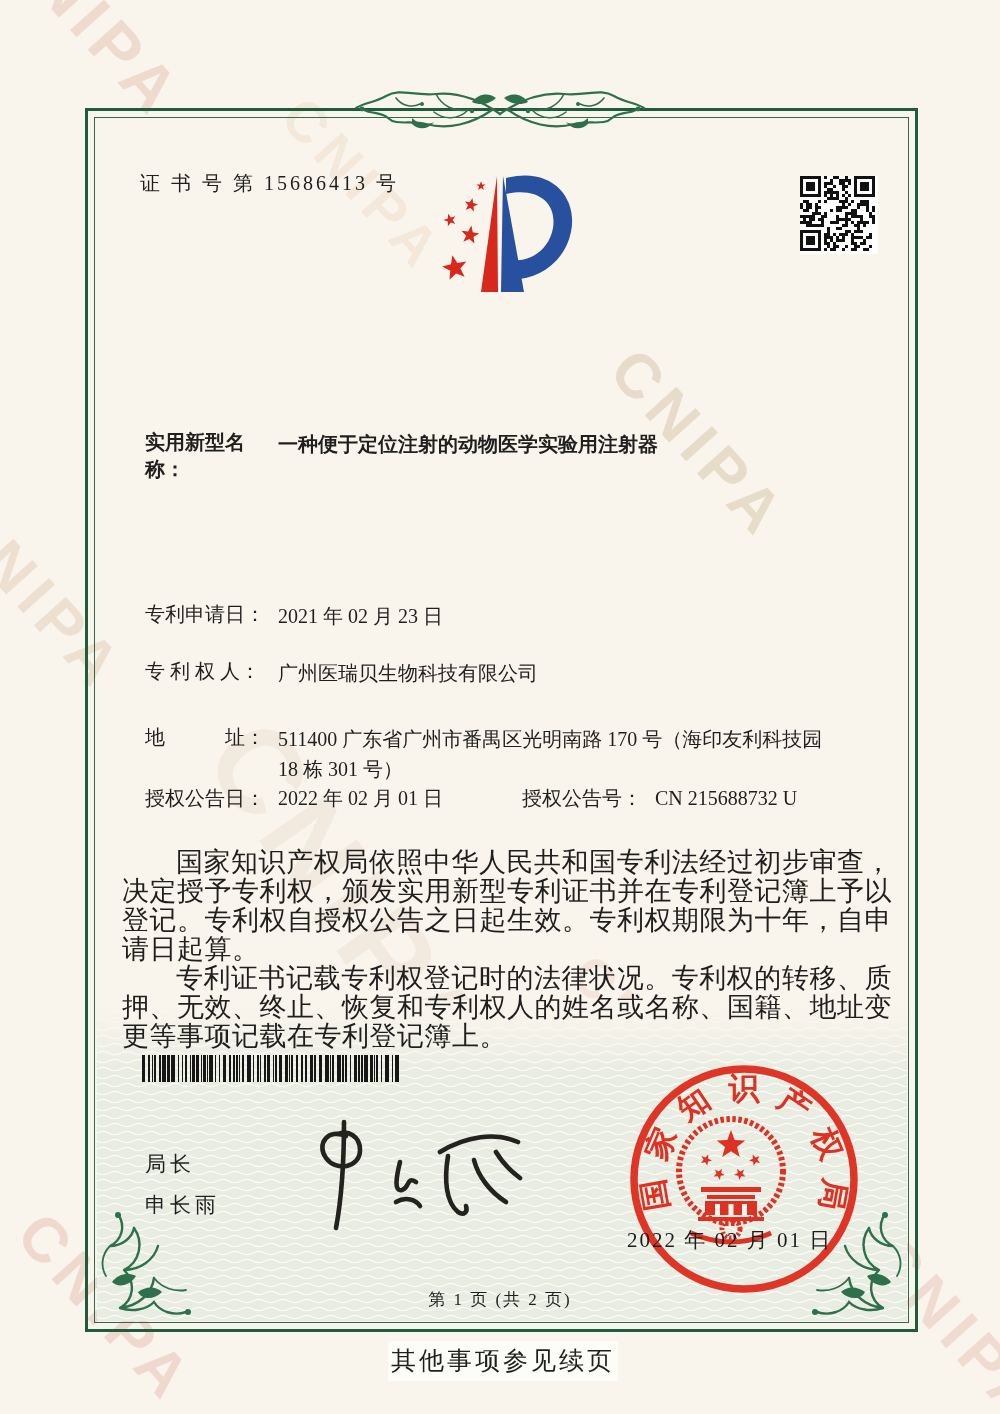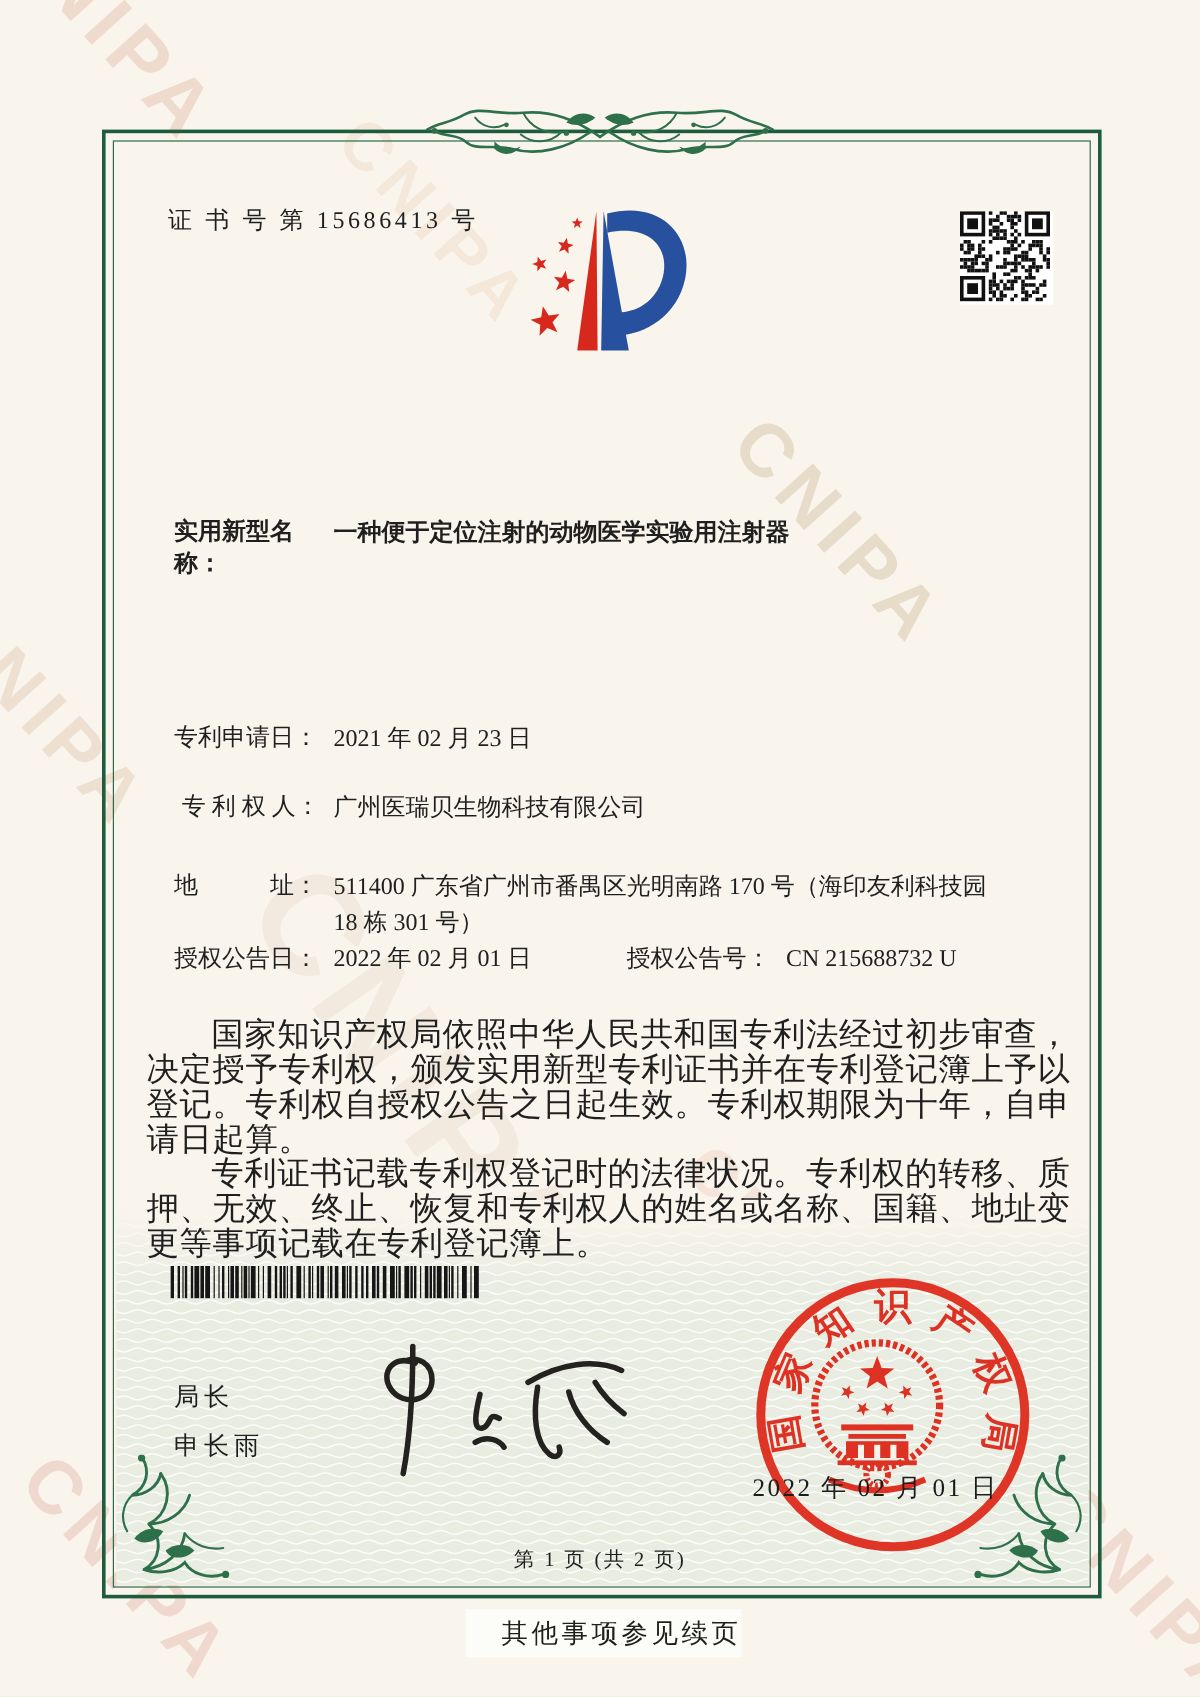--- a/index.html
+++ b/index.html
@@ -28,41 +28,41 @@
   .waves svg{display:block;}
   .wavefade{left:97px;top:1000px;width:810px;height:70px;
             background:linear-gradient(180deg,#faf5ec 10%,rgba(250,245,236,0));}
 
   .certno{left:140px;top:170px;font-size:20px;letter-spacing:3px;}
   .title{left:0;top:296px;width:1000px;text-align:center;font-size:48px;font-weight:bold;letter-spacing:12px;}
 
   .row{position:absolute;left:145px;font-size:20px;}
   .row .lbl{display:inline-block;width:128px;vertical-align:top;}
   .row .val{display:inline-block;vertical-align:top;max-width:566px;line-height:30px;}
-  .r1{top:429px;font-weight:bold;} .r2{top:495px;} .r3{top:547px;} .r4{top:601px;} .r5{top:658px;text-align:center;} .r6{top:724px;}
+  .r1{top:429px;font-weight:bold;} .r2{top:495px;} .r3{top:547px;} .r4{top:601px;} .r5{top:658px;} .r6{top:724px;}
   .rg{top:785px;}
   .rg .lbl2{display:inline-block;width:128px;}
   .rg .val2{display:inline-block;width:232px;}
 
   .body-text{left:122px;top:848px;width:770px;font-size:27px;line-height:29px;
              text-align:justify;letter-spacing:0.5px;}
   .body-text p{margin:0;text-indent:2em;}
 
   #barcode{left:142px;top:1055px;}
   #qr{left:800px;top:176px;}
 
   .director{left:145px;top:1144px;font-size:21px;letter-spacing:4px;line-height:41px;}
   .sig{left:268px;top:1118px;}
 
   .sealwrap{left:598px;top:1053px;}
   .sealdate{left:627px;top:1226px;font-size:21px;letter-spacing:2px;color:#1c1c1c;z-index:5;}
 
   .pagefoot{left:0;top:1288px;width:1000px;text-align:center;font-size:17px;letter-spacing:2px;}
   .contnote{left:388px;top:1341px;width:230px;height:40px;background:#fcfcf9;
-            text-align:right;font-size:22px;letter-spacing:3px;line-height:40px;}
+            text-align:center;font-size:25px;letter-spacing:3px;line-height:40px;}
 </style>
 </head>
 <body>
 
 <div class="page">
 
   <div class="wm wm1">CNIPA</div>
   <div class="wm wm2">CNIPA</div>
   <div class="wm wm3">CNIPA</div>
   <div class="wm wm4">CNIPA</div>

